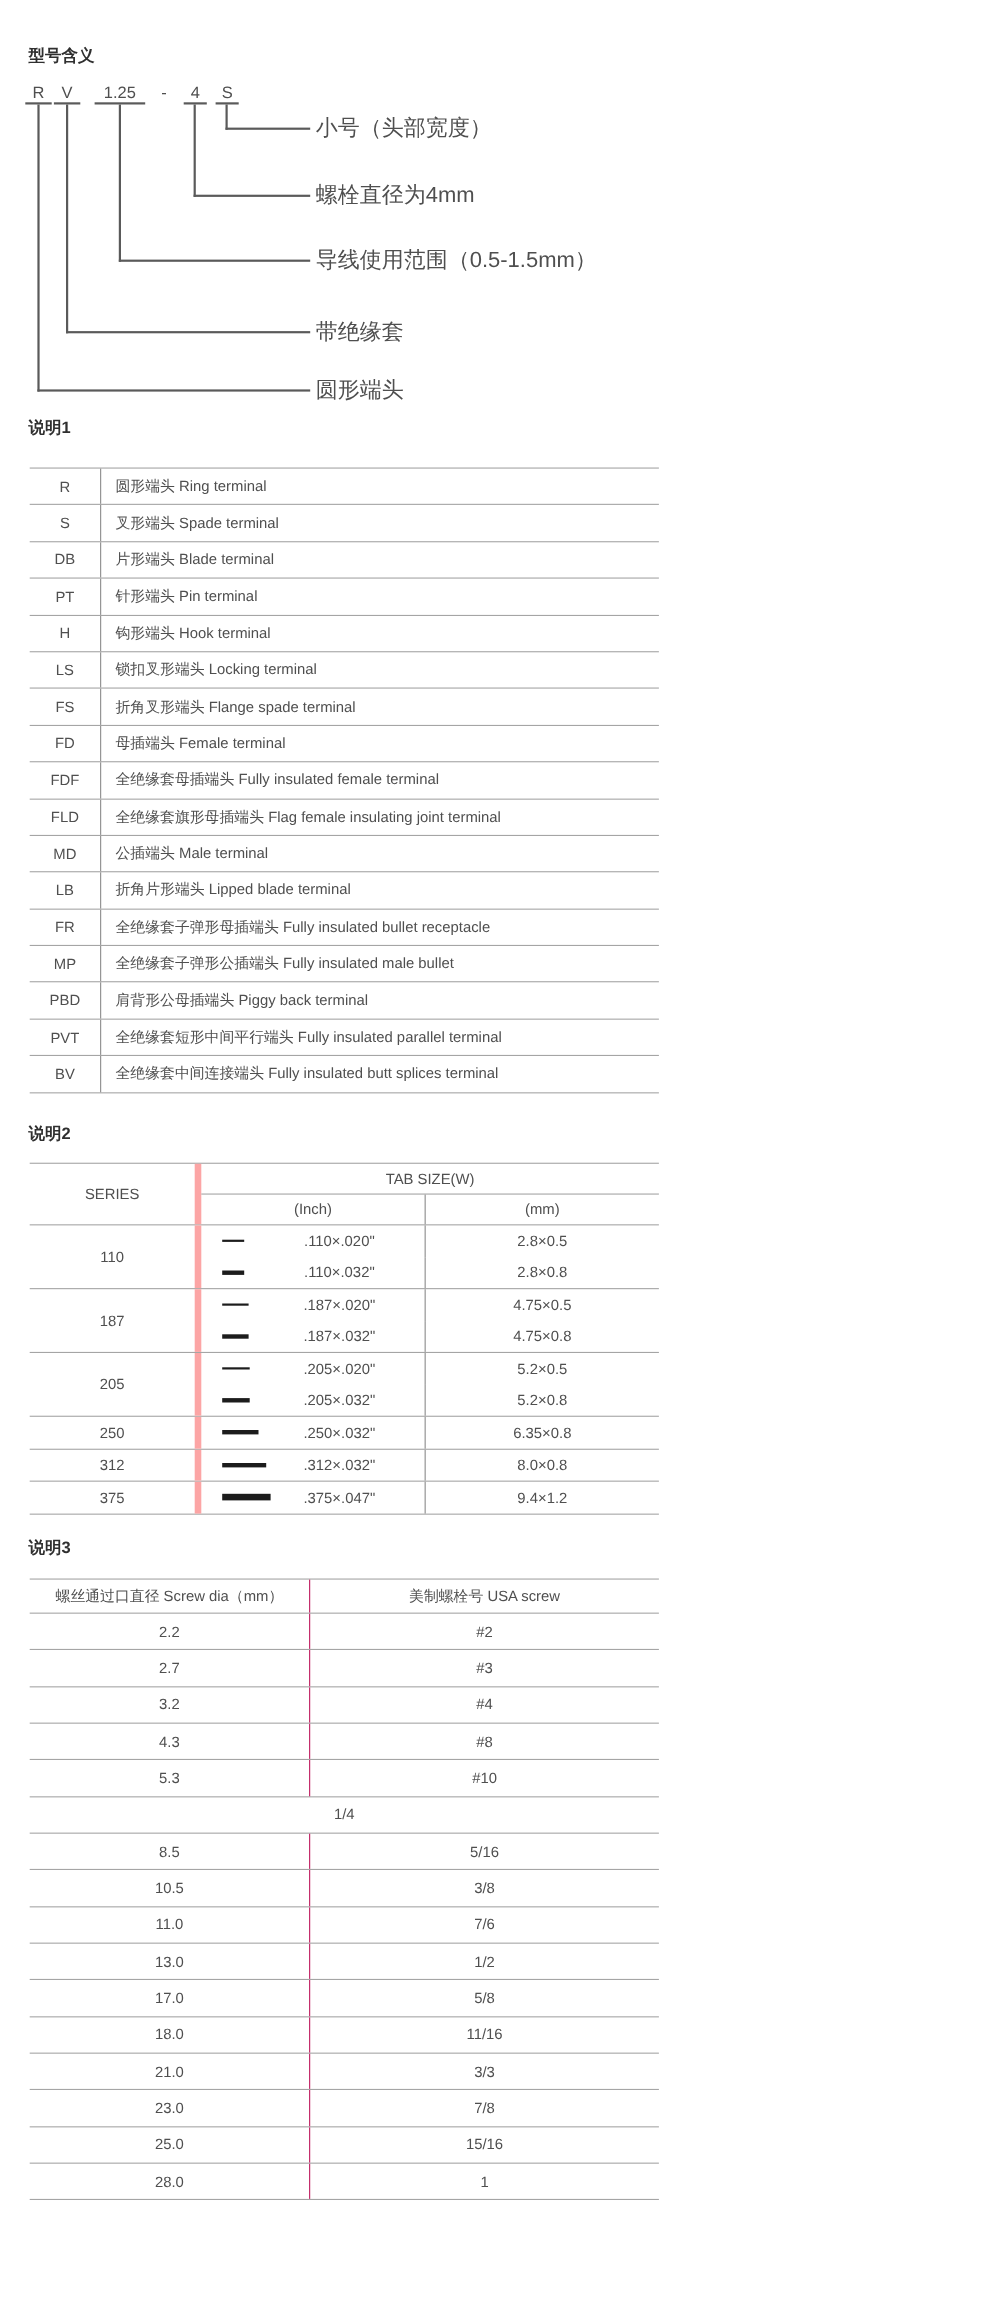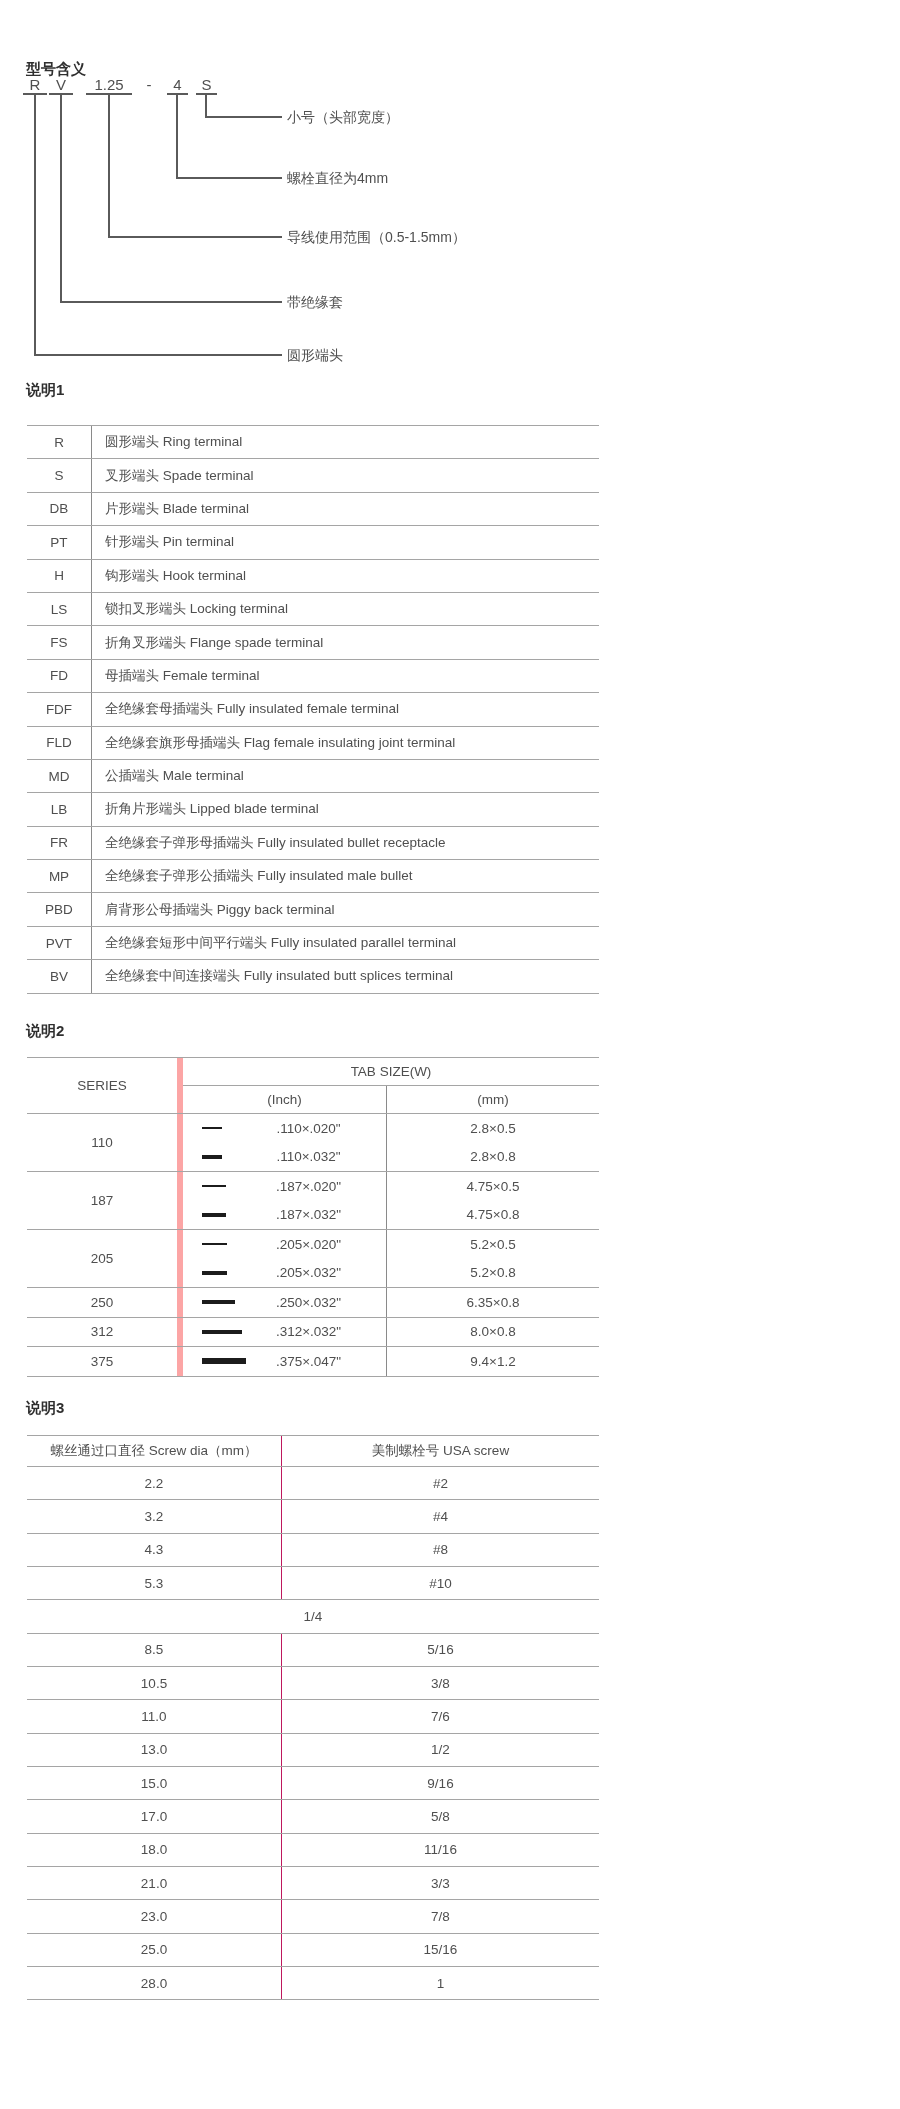--- a/index.html
+++ b/index.html
@@ -17,21 +17,21 @@
     position:absolute;top:73px;height:20px;display:flex;align-items:flex-end;justify-content:center;
     font-size:15px;color:#4f4f4f;border-bottom:2px solid #5a5a5a;box-sizing:content-box;
   }
   .code-sep{
     position:absolute;top:73px;height:20px;display:flex;align-items:flex-end;justify-content:center;
     font-size:15px;color:#4f4f4f;
   }
   .vline{position:absolute;width:2px;background:#5a5a5a;}
   .hline{position:absolute;height:2px;background:#5a5a5a;}
   .callout-label{
-    position:absolute;left:287px;font-size:14px;color:#4f4f4f;line-height:18px;white-space:nowrap;
+    position:absolute;left:287px;font-size:20px;color:#4f4f4f;line-height:18px;white-space:nowrap;
   }
   
   .tbl{position:absolute;left:27px;width:572px;border-top:1px solid #a5a5a5;box-sizing:border-box;font-size:13.5px;}
   .cell-center{display:flex;align-items:center;justify-content:center;}
   
   .t1-row{display:flex;height:33.4px;border-bottom:1px solid #a5a5a5;box-sizing:border-box;}
   .t1-code{width:65px;border-right:1px solid #8a8a8a;display:flex;align-items:center;justify-content:center;box-sizing:border-box;}
   .t1-desc{flex:1;display:flex;align-items:center;padding-left:13px;}
   
   .t2-head{display:flex;height:56px;border-bottom:1px solid #a5a5a5;box-sizing:border-box;}
@@ -54,21 +54,21 @@
   .t3-data{height:33.33px;}
   .t3-c1{width:255px;border-right:1px solid #be185d;box-sizing:border-box;display:flex;align-items:center;justify-content:center;}
   .t3-c2{flex:1;display:flex;align-items:center;justify-content:center;}
 </style>
 </head>
 <body>
 
 <div class="page">
 
   <div>
-    <div class="sec-title" style="top:60px;">型号含义</div>
+    <div class="sec-title" style="top:42px;">型号含义</div>
 
     <div class="code-part" style="left:23px;width:24px;">R</div>
     <div class="code-part" style="left:49px;width:24px;">V</div>
     <div class="code-part" style="left:86px;width:46px;">1.25</div>
     <div class="code-sep" style="left:142px;width:14px;">-</div>
     <div class="code-part" style="left:167px;width:21px;">4</div>
     <div class="code-part" style="left:196px;width:21px;">S</div>
 
     <div class="vline" style="left:34px;top:95px;height:261px;"></div>
     <div class="vline" style="left:60px;top:95px;height:208px;"></div>
@@ -281,20 +281,24 @@
   <div class="tbl" style="top:1435px;">
     <div class="t3-row t3-head">
       <div class="t3-c1">螺丝通过口直径 Screw dia（mm）</div>
       <div class="t3-c2">美制螺栓号 USA screw</div>
     </div>
     <div class="t3-row t3-data">
         <div class="t3-c1">2.2</div>
         <div class="t3-c2">#2</div>
       </div>
     <div class="t3-row t3-data">
+        <div class="t3-c1">2.7</div>
+        <div class="t3-c2">#3</div>
+      </div>
+    <div class="t3-row t3-data">
         <div class="t3-c1">3.2</div>
         <div class="t3-c2">#4</div>
       </div>
     <div class="t3-row t3-data">
         <div class="t3-c1">4.3</div>
         <div class="t3-c2">#8</div>
       </div>
     <div class="t3-row t3-data">
         <div class="t3-c1">5.3</div>
         <div class="t3-c2">#10</div>
@@ -312,24 +316,20 @@
       </div>
     <div class="t3-row t3-data">
         <div class="t3-c1">11.0</div>
         <div class="t3-c2">7/6</div>
       </div>
     <div class="t3-row t3-data">
         <div class="t3-c1">13.0</div>
         <div class="t3-c2">1/2</div>
       </div>
     <div class="t3-row t3-data">
-        <div class="t3-c1">15.0</div>
-        <div class="t3-c2">9/16</div>
-      </div>
-    <div class="t3-row t3-data">
         <div class="t3-c1">17.0</div>
         <div class="t3-c2">5/8</div>
       </div>
     <div class="t3-row t3-data">
         <div class="t3-c1">18.0</div>
         <div class="t3-c2">11/16</div>
       </div>
     <div class="t3-row t3-data">
         <div class="t3-c1">21.0</div>
         <div class="t3-c2">3/3</div>

